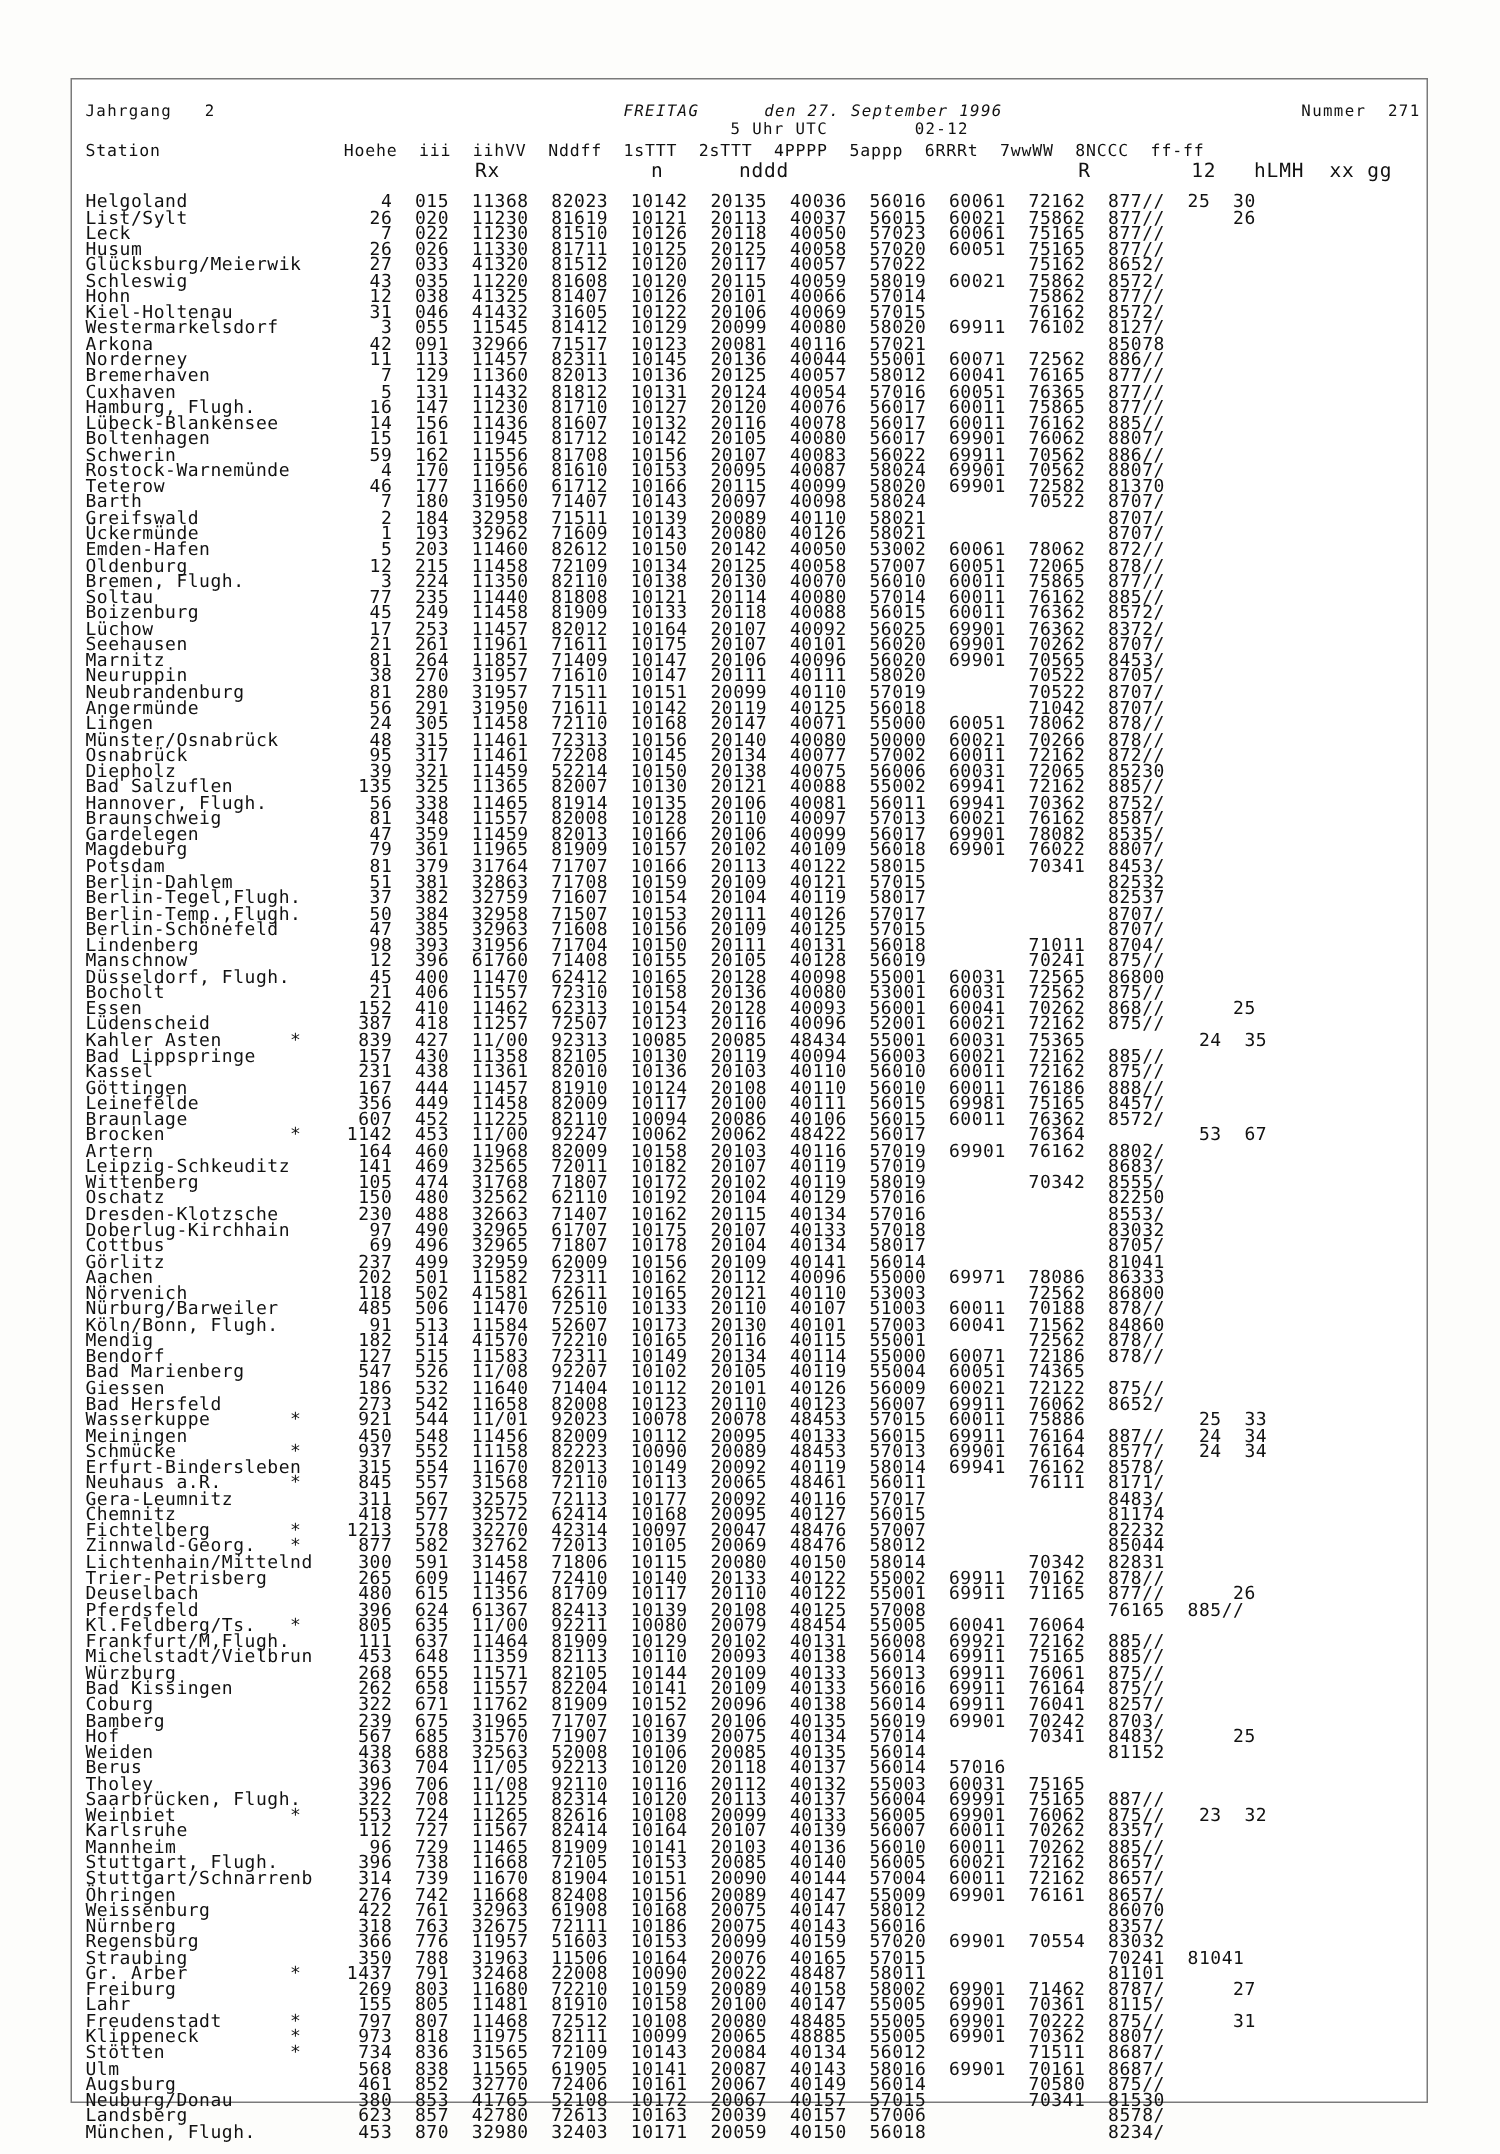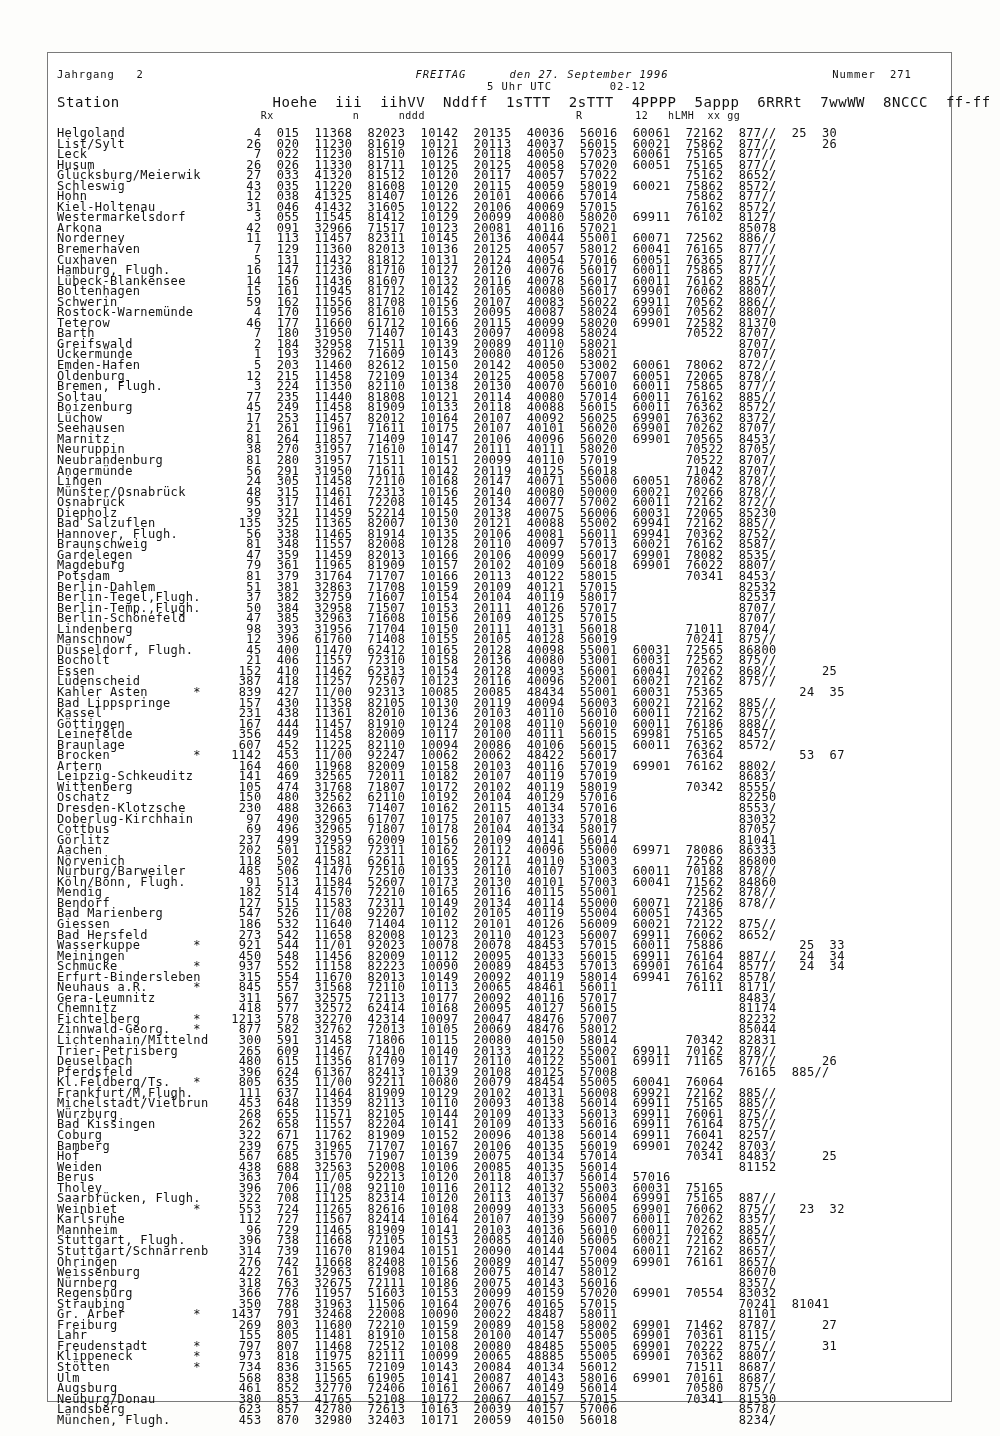--- a/index.html
+++ b/index.html
@@ -46,38 +46,37 @@
   }
   .hdr-row {
     display: flex;
     justify-content: space-between;
     font-size: 10.5px;
     letter-spacing: 0.9px;
     white-space: pre;
   }
   .hdr-left { width: 230px; }
   .hdr-mid { flex: 1; text-align: center; font-style: italic; }
-  .hdr-right { width: 150px; text-align: center; }
+  .hdr-right { width: 150px; text-align: right; }
 
   .subhdr {
     font-size: 10.5px;
     letter-spacing: 0.9px;
     white-space: pre;
     margin-left: 430px;
     margin-bottom: 2px;
   }
   .colhdr {
-    font-size: 14px;
+    font-size: 11px;
     letter-spacing: 0.55px;
     white-space: pre;
     margin-bottom: 0px;
-    text-align: center;
   }
   .colhdr2 {
-    font-size: 10px;
+    font-size: 13px;
     letter-spacing: 0.55px;
     white-space: pre;
     margin-bottom: 7px;
   }
   .rows {
     font-size: 12px;
     line-height: 10.55px;
     white-space: pre;
     letter-spacing: 0.35px;
   }

